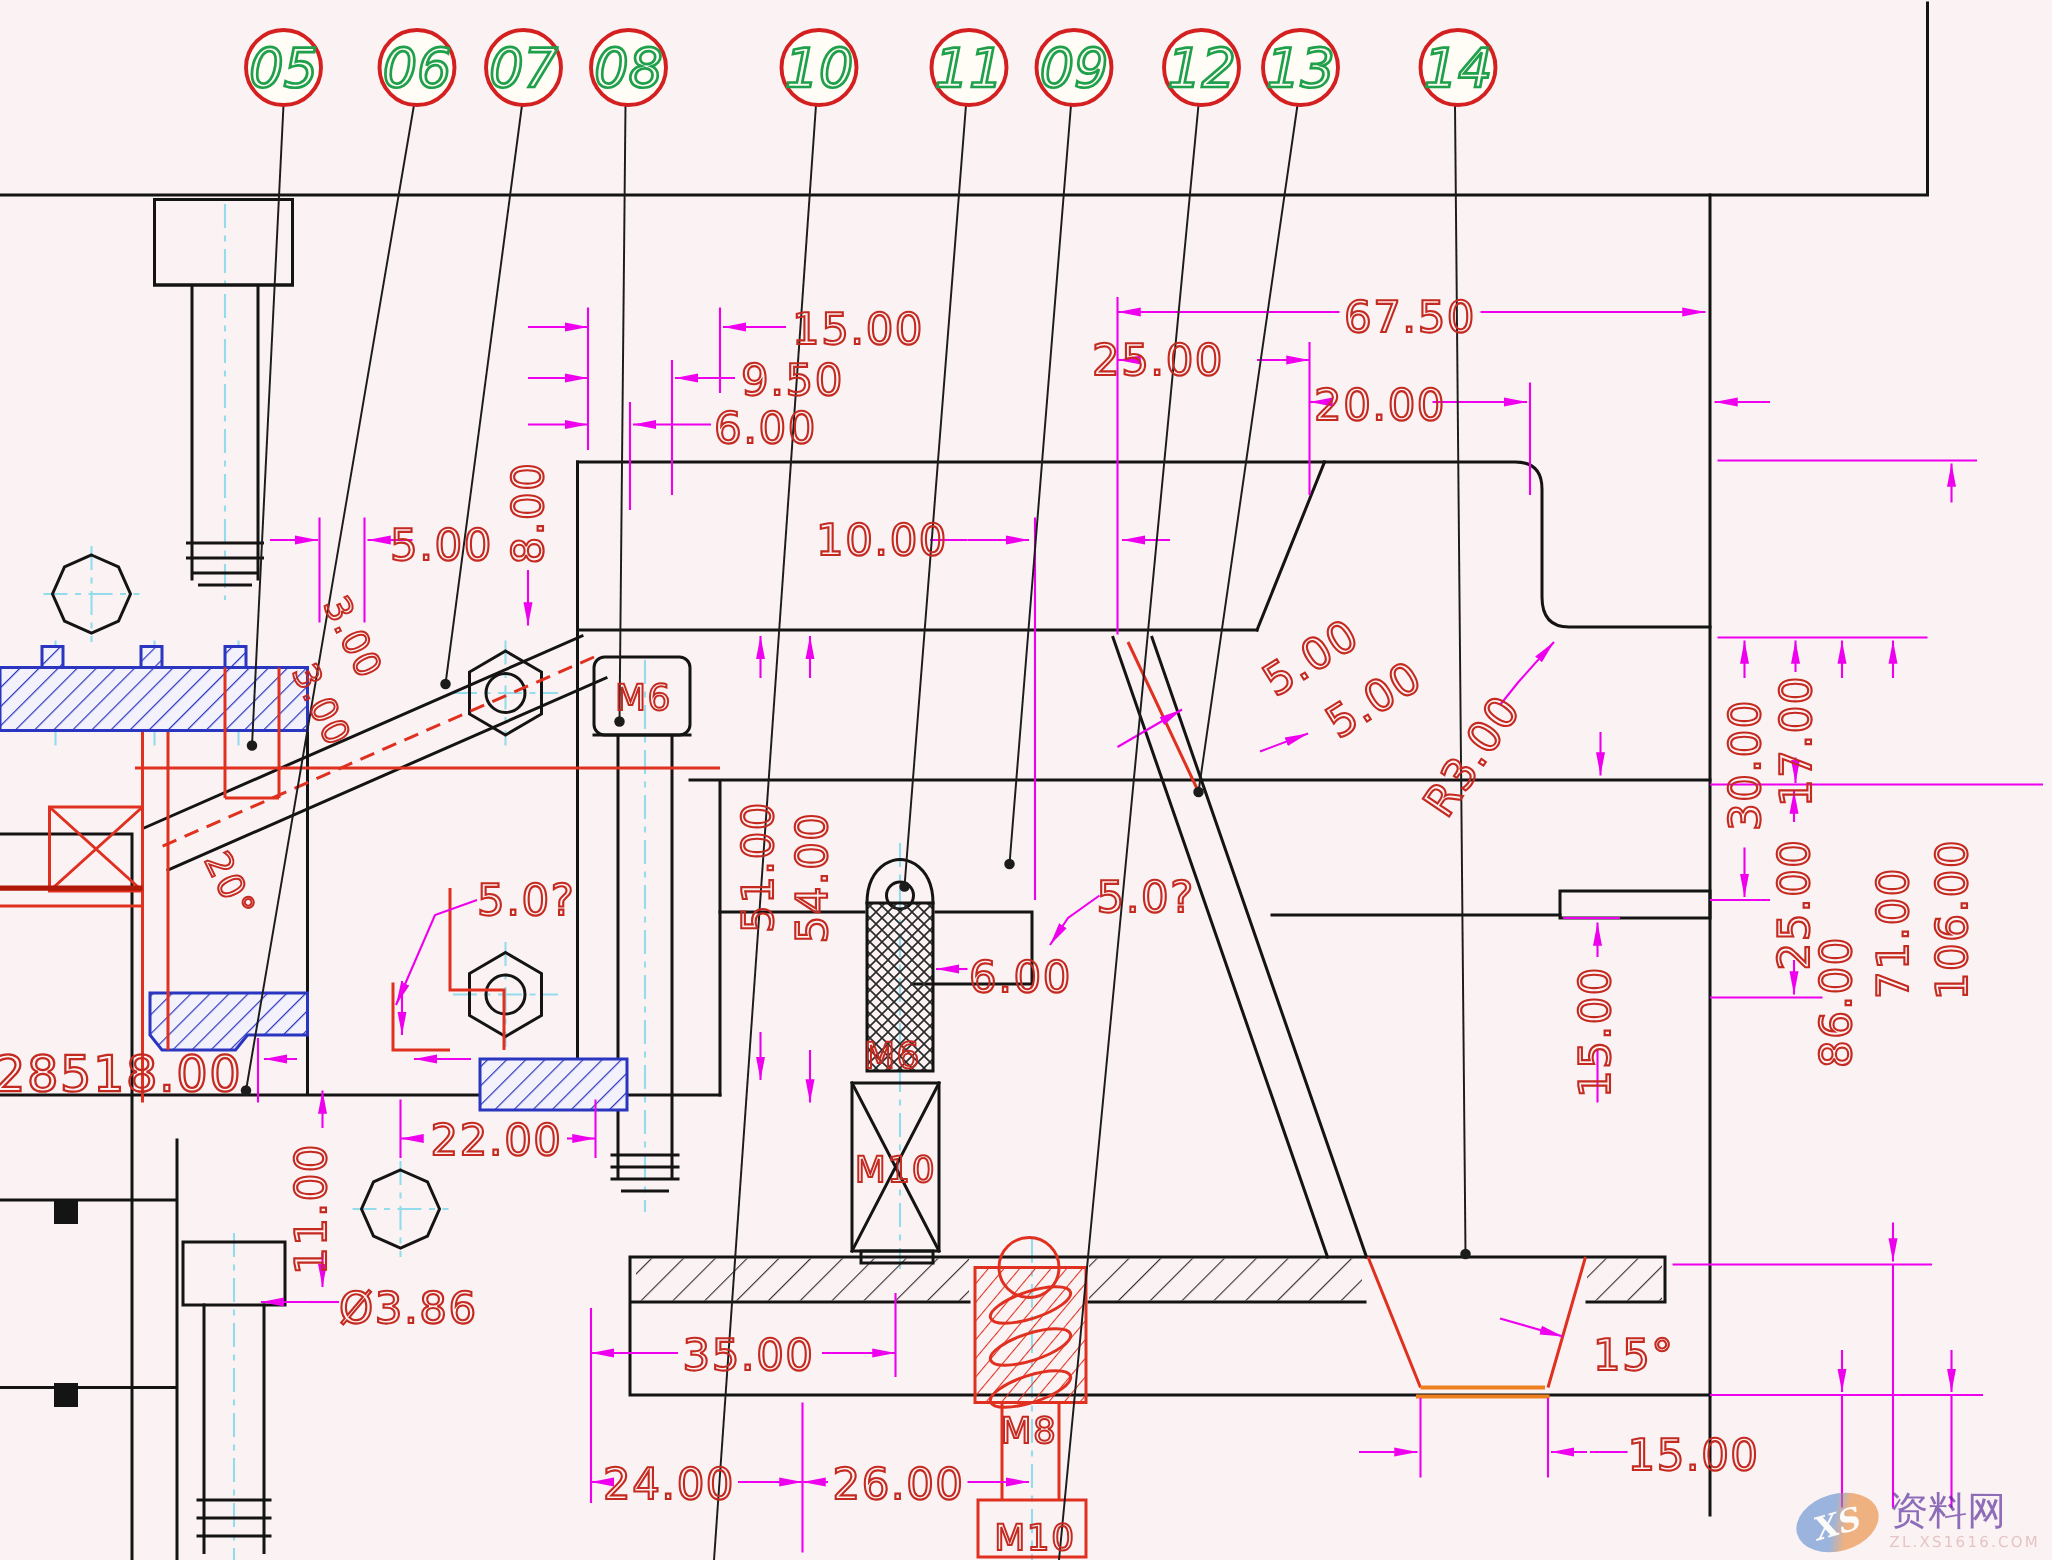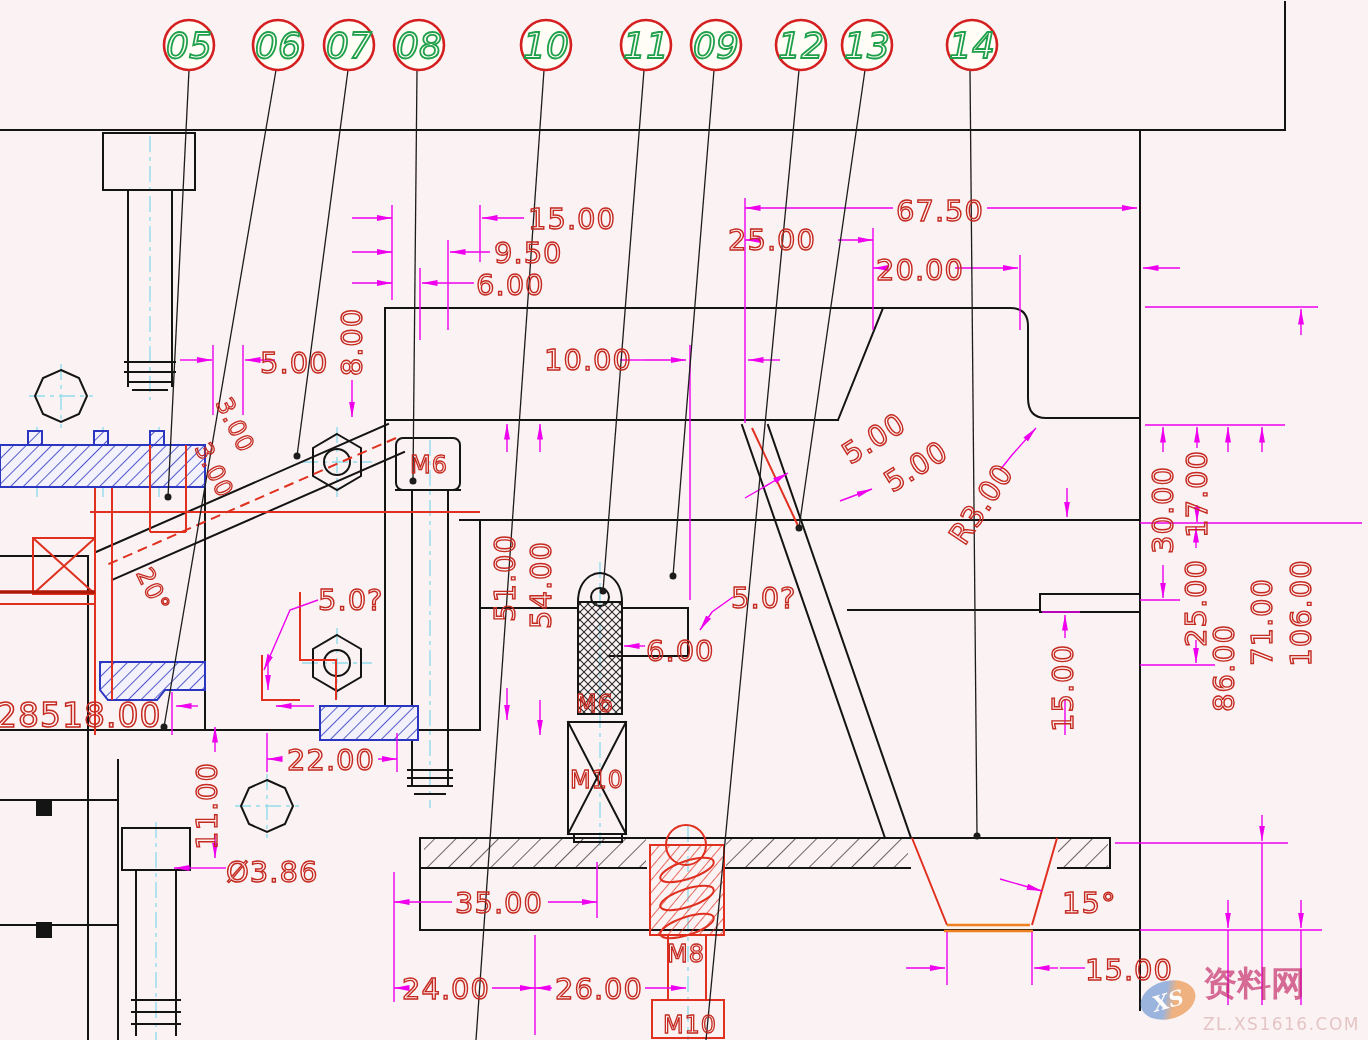--- a/index.html
+++ b/index.html
@@ -29,22 +29,22 @@
   .bt{fill:none;stroke:#1fa04a;stroke-width:1.8;font-size:36px;font-style:italic;}
   .bc{stroke:#d42020;stroke-width:2.6;fill:#fffdf6;}
   .orange{stroke:#ef8020;stroke-width:2.6;fill:none;}
   
   .wm{position:absolute;right:8px;bottom:6px;display:flex;align-items:center;gap:7px;opacity:.62;}
   .wm-logo{width:56px;height:38px;border-radius:50%;transform:rotate(-16deg);display:flex;
            align-items:center;justify-content:center;
            background:linear-gradient(115deg,#5f8fd0 45%,#e88a3a 60%);}
   .wm-logo span{color:#fff;font-style:italic;font-weight:bold;font-size:21px;
                 font-family:"DejaVu Serif",serif;}
-  .wm-name{font-size:34px;font-weight:bold;color:#be185d;line-height:1;}
-  .wm-url{font-size:17px;color:#d8a8a8;letter-spacing:1.5px;margin-top:14px;}
+  .wm-name{font-size:26px;font-weight:normal;color:#4c1d95;line-height:1;}
+  .wm-url{font-size:10px;color:#d8a8a8;letter-spacing:1.5px;margin-top:2px;}
 </style>
 </head>
 <body>
 
 <svg width="1368" height="1040" viewBox="0 0 1368 1040">
   <defs>
     <pattern id="hb" width="9" height="9" patternTransform="rotate(45)" patternUnits="userSpaceOnUse">
       <rect width="9" height="9" fill="#f3f1fb"></rect>
         <line x1="0" y1="0" x2="0" y2="9" stroke="#2a35c0" stroke-width="1.6"></line>
     </pattern>

